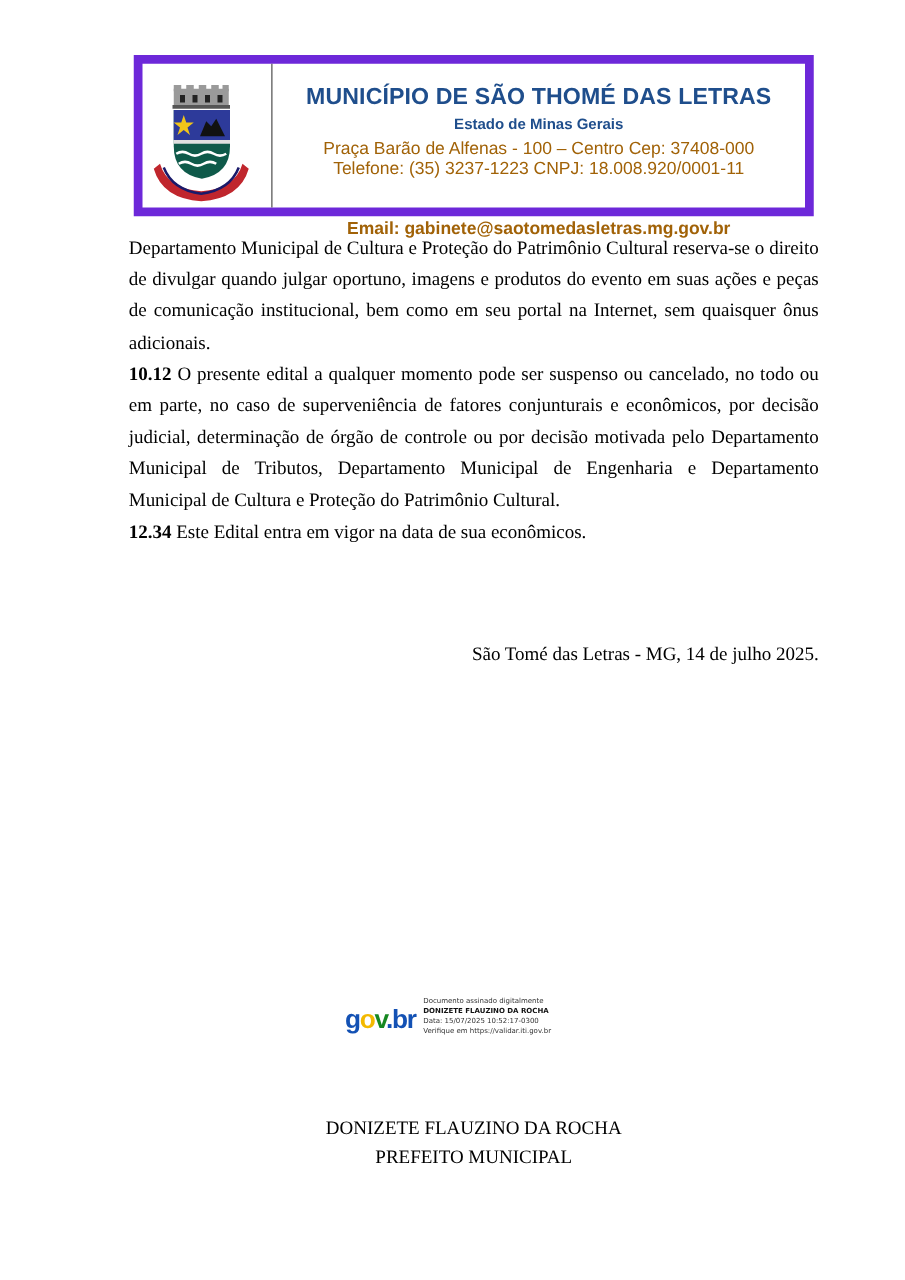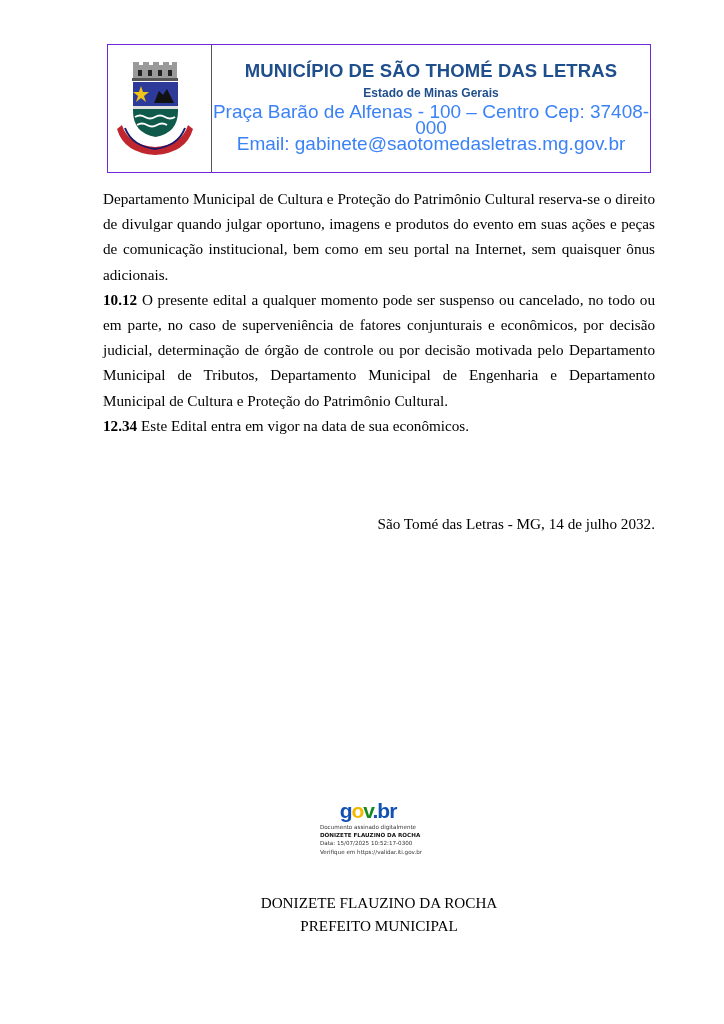--- a/index.html
+++ b/index.html
@@ -1,34 +1,34 @@
 <!DOCTYPE html>
 <html><head>
 <meta charset="utf-8">
 <style>
   html, body { margin: 0; padding: 0; background: #ffffff; }
   body { width: 724px; height: 1024px; position: relative; overflow: hidden; font-family: "Liberation Serif", serif; color: #000; }
   .header {
     position: absolute; left: 107px; top: 44px; width: 544px; height: 129px;
-    border: 1px solid #6d28d9; box-sizing: border-box; display: flex;
+    border: 7px solid #6d28d9; box-sizing: border-box; display: flex;
   }
   .header .logo-cell { width: 103px; border-right: 1px solid #555; position: relative; }
   .header .text-cell { flex: 1; text-align: center; font-family: "Liberation Sans", sans-serif; padding-top: 15px; }
   .h-title { color: #1f4e8c; font-weight: bold; font-size: 18.5px; line-height: 22px; letter-spacing: 0.1px; }
   .h-sub { color: #1f4e8c; font-weight: bold; font-size: 12px; line-height: 22px; }
-  .h-line { font-size: 19px; line-height: 16px; color: #3b82f6; }
-  .h-line.bold { font-weight: normal; }
+  .h-line { font-size: 14px; line-height: 16px; color: #a16207; }
+  .h-line.bold { font-weight: bold; margin-top: 32px; }
   .body-text {
     position: absolute; left: 103px; top: 186px; width: 552px;
     font-size: 15.2px; line-height: 25.2px; text-align: justify;
   }
   .body-text p { margin: 0; }
   .body-text b { font-weight: bold; }
   .date-line { position: absolute; right: 69px; top: 514px; font-size: 15.2px; line-height: 20px; }
-  .stamp { position: absolute; left: 276px; top: 793px; width: 190px; height: 40px; display: flex; align-items: center; flex-direction: column; }
+  .stamp { position: absolute; left: 276px; top: 793px; width: 190px; height: 40px; display: flex; align-items: center; }
   .stamp .govbr { font-family: "Liberation Sans", sans-serif; font-weight: bold; font-size: 21px; letter-spacing: -1px; margin-right: 6px; margin-top: 6px; }
   .stamp .govbr .g { color: #1351b4; }
   .stamp .govbr .o { color: #f3b900; }
   .stamp .govbr .v { color: #168821; }
   .stamp .govbr .dot { color: #1351b4; }
   .stamp .info { font-family: "DejaVu Sans", sans-serif; font-size: 5.6px; line-height: 8.2px; color: #333; }
   .stamp .info .signer { font-weight: bold; color: #111; }
   .signature { position: absolute; left: 0; width: 758px; top: 891px; text-align: center; font-size: 15.2px; line-height: 23px; }
 </style>
 </head>
@@ -59,31 +59,32 @@
       <path d="M29 80 q5 -3 10 0 t10 0 t10 0" stroke="#fff" stroke-width="2" fill="none"></path>
 
       <path d="M14 80 Q20 100 47 102 Q74 100 80 80 L85 84 Q78 108 47 110 Q16 108 9 84 Z" fill="#c0262d"></path>
       <path d="M17 83 Q24 101 47 104 Q70 101 77 83" stroke="#1a1a6a" stroke-width="2" fill="none"></path>
     </svg>
   </div>
   <div class="text-cell">
     <div class="h-title">MUNICÍPIO DE SÃO THOMÉ DAS LETRAS</div>
     <div class="h-sub">Estado de Minas Gerais</div>
     <div class="h-line">Praça Barão de Alfenas - 100 – Centro Cep: 37408-000</div>
+    <div class="h-line">Telefone: (35) 3237-1223 CNPJ: 18.008.920/0001-11</div>
     <div class="h-line bold">Email: gabinete@saotomedasletras.mg.gov.br</div>
   </div>
 </div>
 
 <div class="body-text">
   <p>Departamento Municipal de Cultura e Proteção do Patrimônio Cultural reserva-se o direito de divulgar quando julgar oportuno, imagens e produtos do evento em suas ações e peças de comunicação institucional, bem como em seu portal na Internet, sem quaisquer ônus adicionais.</p>
   <p><b>10.12</b> <span>O presente edital a qualquer momento pode ser suspenso ou cancelado, no todo ou em parte, no caso de superveniência de fatores conjunturais e econômicos, por decisão judicial, determinação de órgão de controle ou por decisão motivada pelo Departamento Municipal de Tributos, Departamento Municipal de Engenharia e Departamento Municipal de Cultura e Proteção do Patrimônio Cultural.</span></p>
   <p><b>12.34</b> <span>Este Edital entra em vigor na data de sua econômicos.</span></p>
 </div>
 
-<div class="date-line">São Tomé das Letras - MG, 14 de julho 2032.</div>
+<div class="date-line">São Tomé das Letras - MG, 14 de julho 2025.</div>
 
 <div class="stamp">
   <div class="govbr"><span class="g">g</span><span class="o">o</span><span class="v">v</span><span class="dot">.</span><span class="g">br</span></div>
   <div class="info">
     <div>Documento assinado digitalmente</div>
     <div class="signer">DONIZETE FLAUZINO DA ROCHA</div>
     <div>Data: 15/07/2025 10:52:17-0300</div>
     <div>Verifique em https://validar.iti.gov.br</div>
   </div>
 </div>

